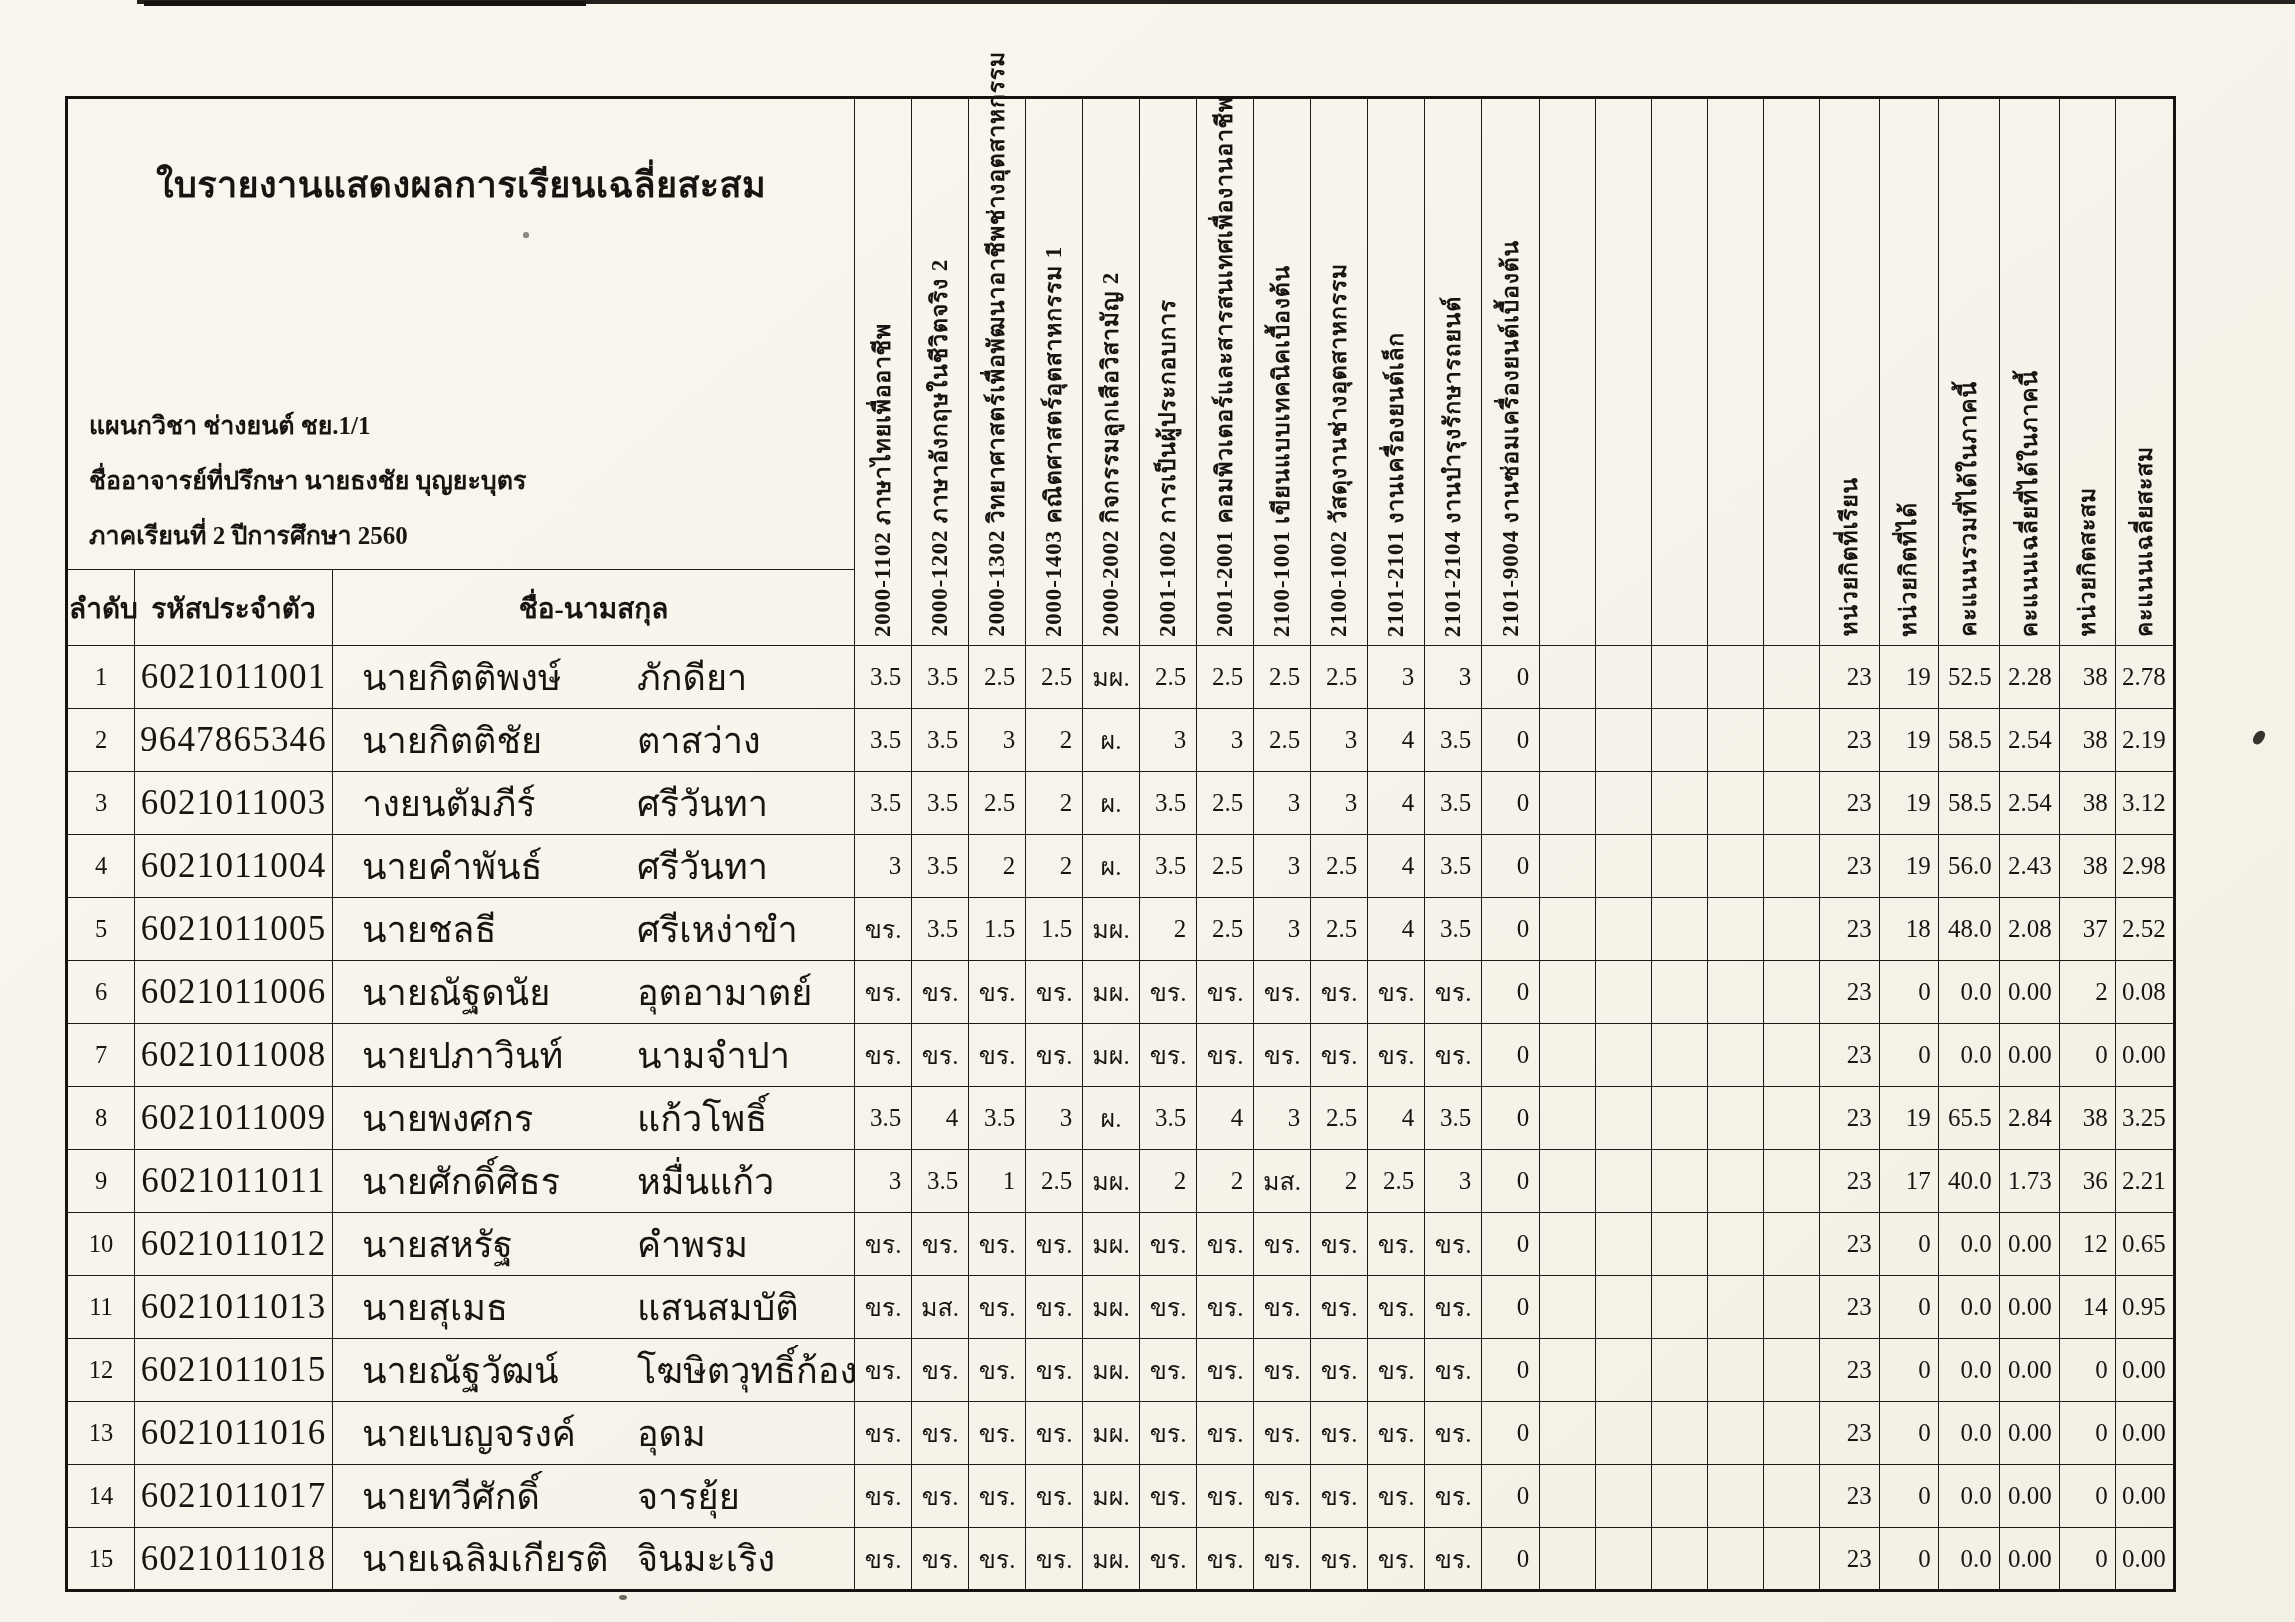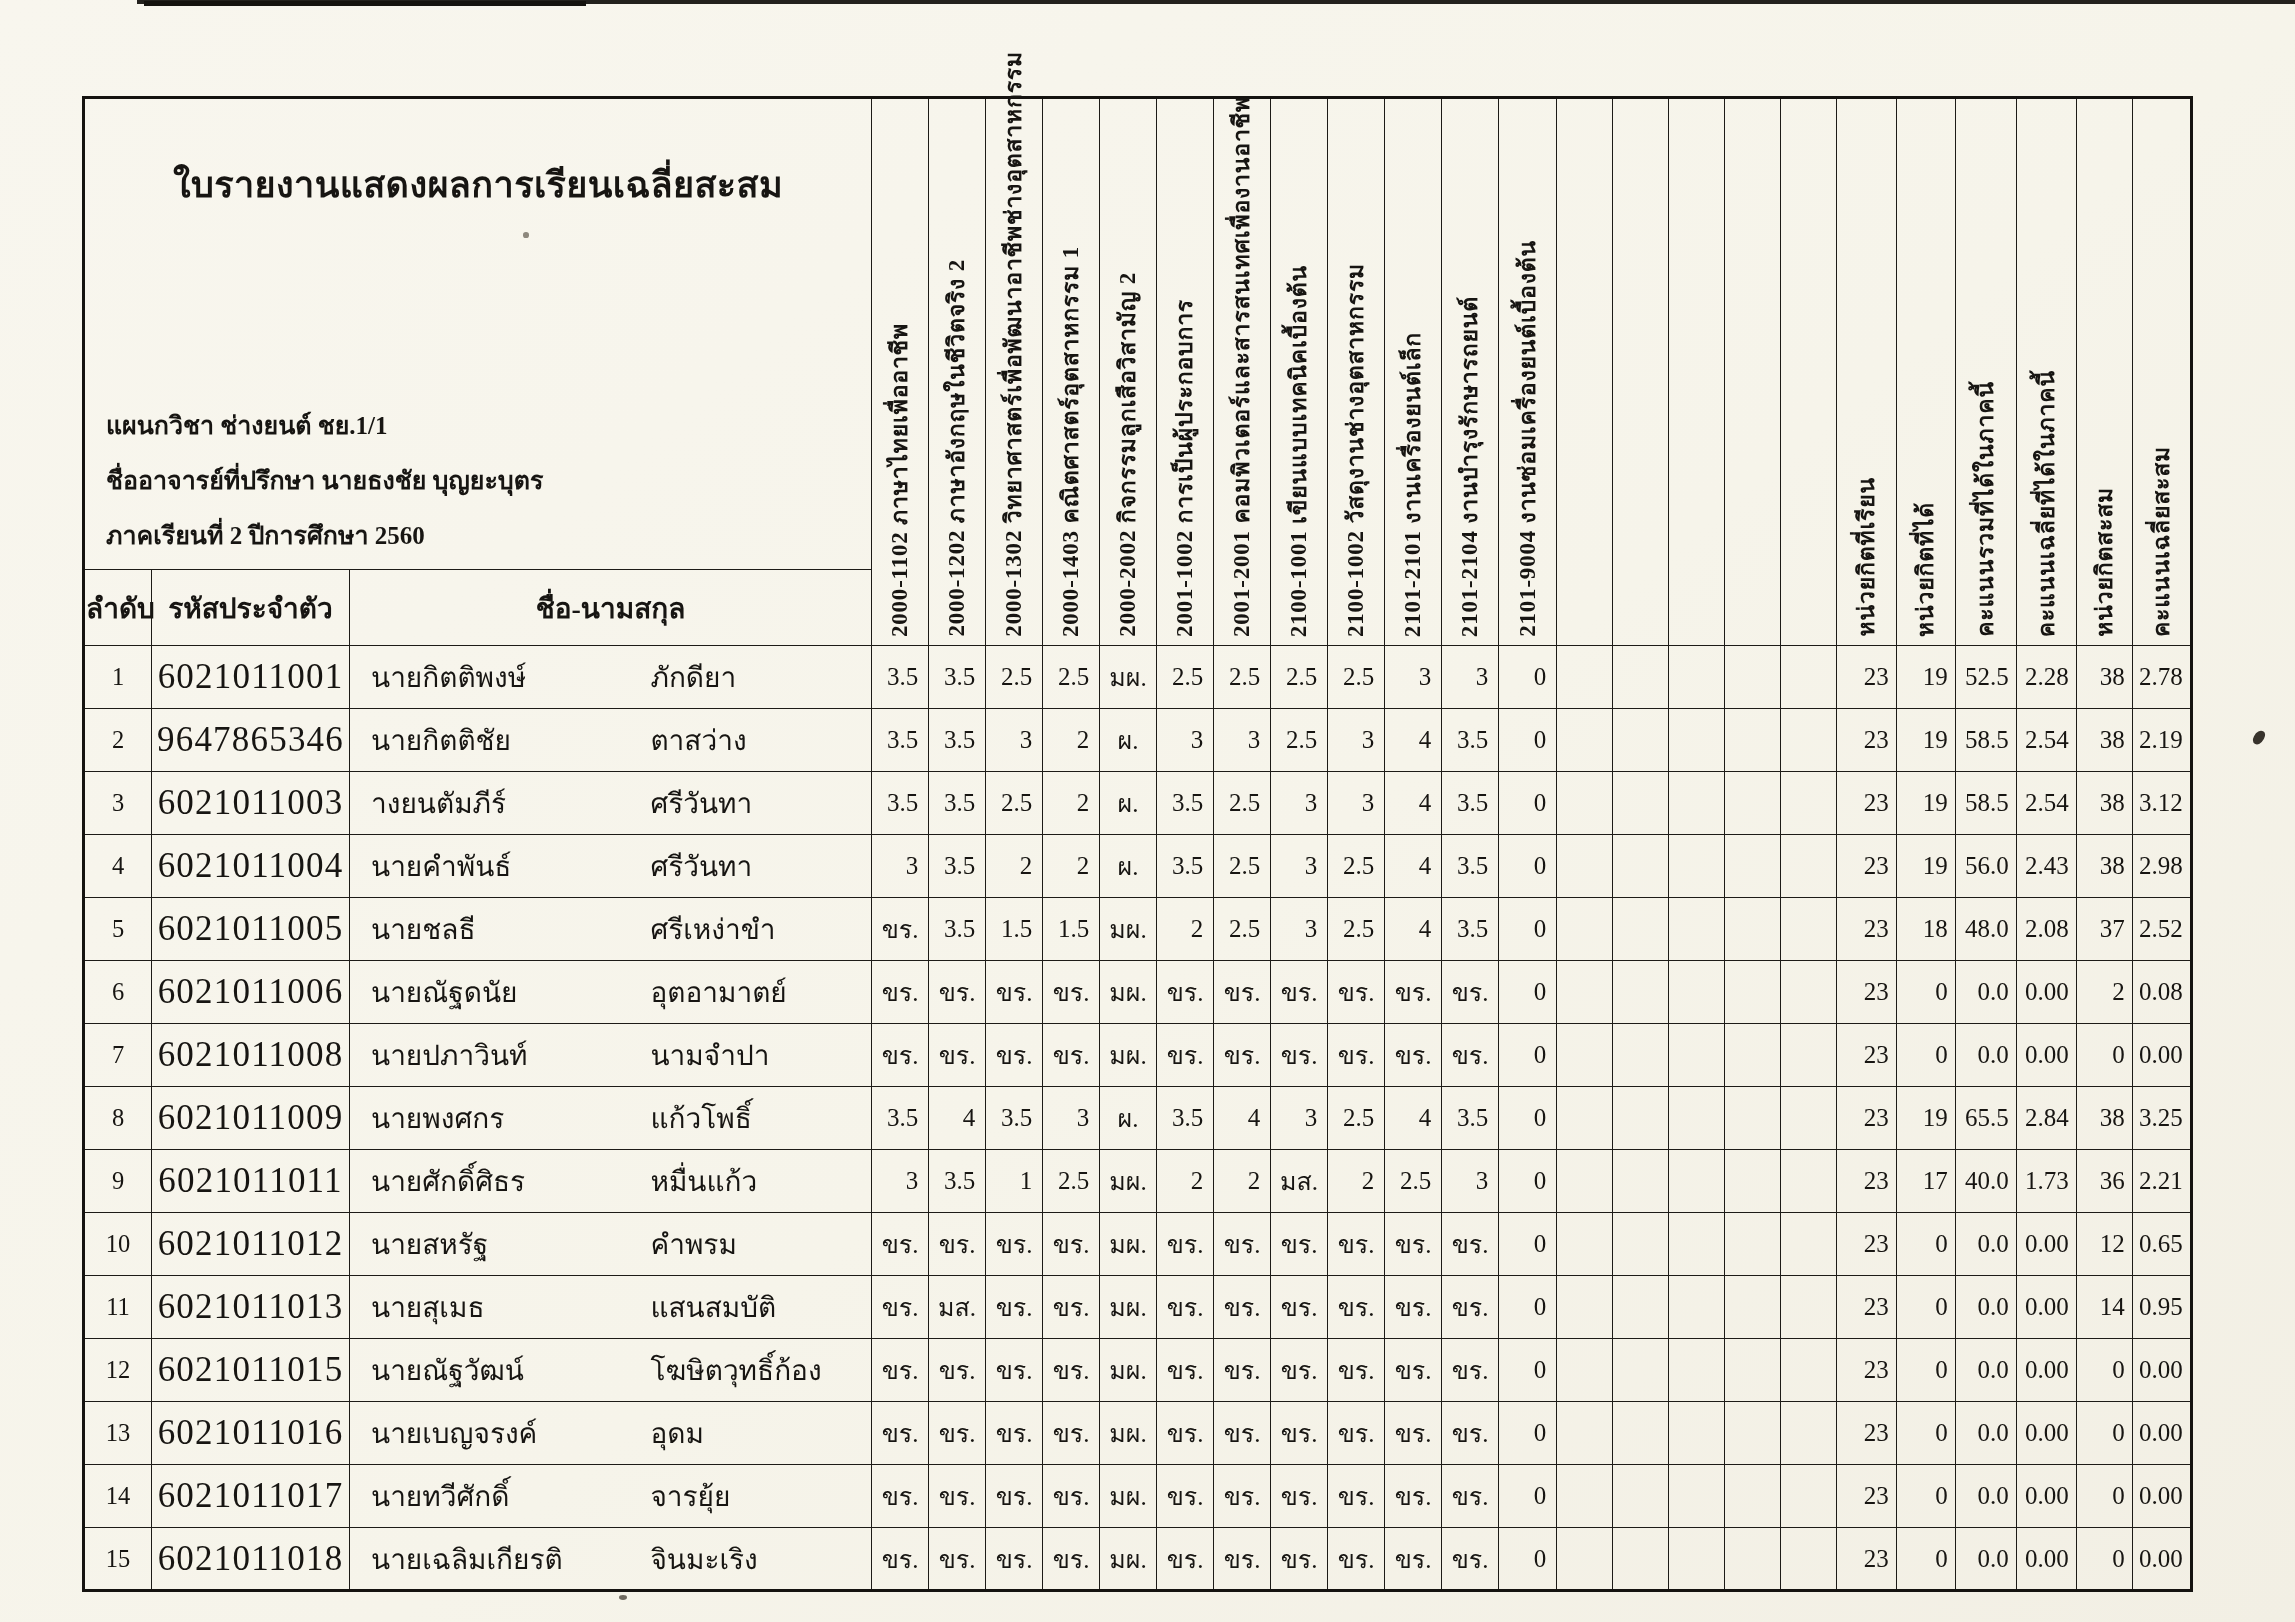--- a/index.html
+++ b/index.html
@@ -13,21 +13,21 @@
   }
   
   .scan-top{position:absolute;left:137px;top:0;width:2158px;height:4.1px;background:#23211d;}
   .scan-top2{position:absolute;left:144px;top:0.8px;width:442px;height:5.7px;background:#15130f;}
   .speck{position:absolute;background:#4a453c;}
   .speck.s1{left:2254px;top:730px;width:9.8px;height:14.7px;border-radius:60% 40% 55% 45%;transform:rotate(28deg);background:#38332c;}
   .speck.s2{left:523px;top:232px;width:5.7px;height:5.7px;border-radius:50%;background:#8d887d;}
   .speck.s3{left:619px;top:1595px;width:8.2px;height:4.9px;border-radius:50%;background:#6e695f;}
 
   table.report{
-    position:absolute;left:82px;top:96px;
+    position:absolute;left:65px;top:96px;
     width:2107px;
     border-collapse:collapse;table-layout:fixed;
     background:transparent;
     font-family:Liberation Serif, serif;
   }
   table.report td{border:1.6px solid #1d1b17;vertical-align:middle;}
   table.report{border:3.3px solid #151310;}
 
   tr.head-a{height:472px;}
   tr.head-b{height:76px;}
@@ -49,21 +49,21 @@
     writing-mode:vertical-rl;
     transform:translateX(-50%) rotate(180deg);
     white-space:nowrap;
     font-size:23px;font-weight:bold;
     letter-spacing:0.8px;
   }
   td.strip-head{text-align:center;font-weight:bold;font-size:28px;margin-left:36px;}
 
   td.c-no{text-align:center;font-size:24.5px;}
   td.c-id{text-align:center;font-size:35px;letter-spacing:1.2px;}
-  td.c-name{font-size:28px;padding-left:21px;white-space:nowrap;}
+  td.c-name{font-size:36px;padding-left:29px;white-space:nowrap;}
   td.c-name .fn{display:inline-block;width:56%;}
   td.c-grade{font-size:25px;}
   td.c-grade.num{text-align:right;padding-right:9.8px;}
   td.c-grade.ctr{text-align:center;}
   td.c-sum{font-size:25px;text-align:right;padding-right:7.4px;}
 </style>
 </head>
 <body>
 
 <div class="sheet">

